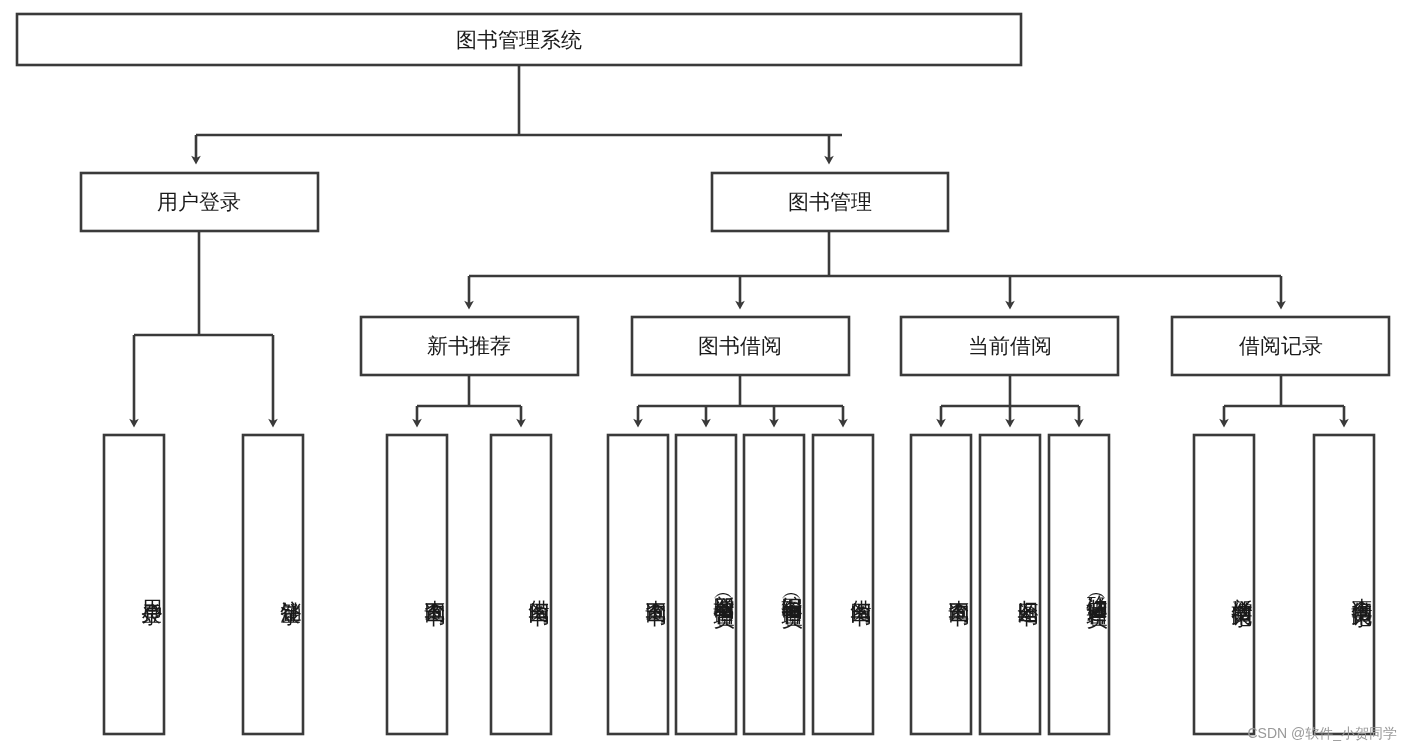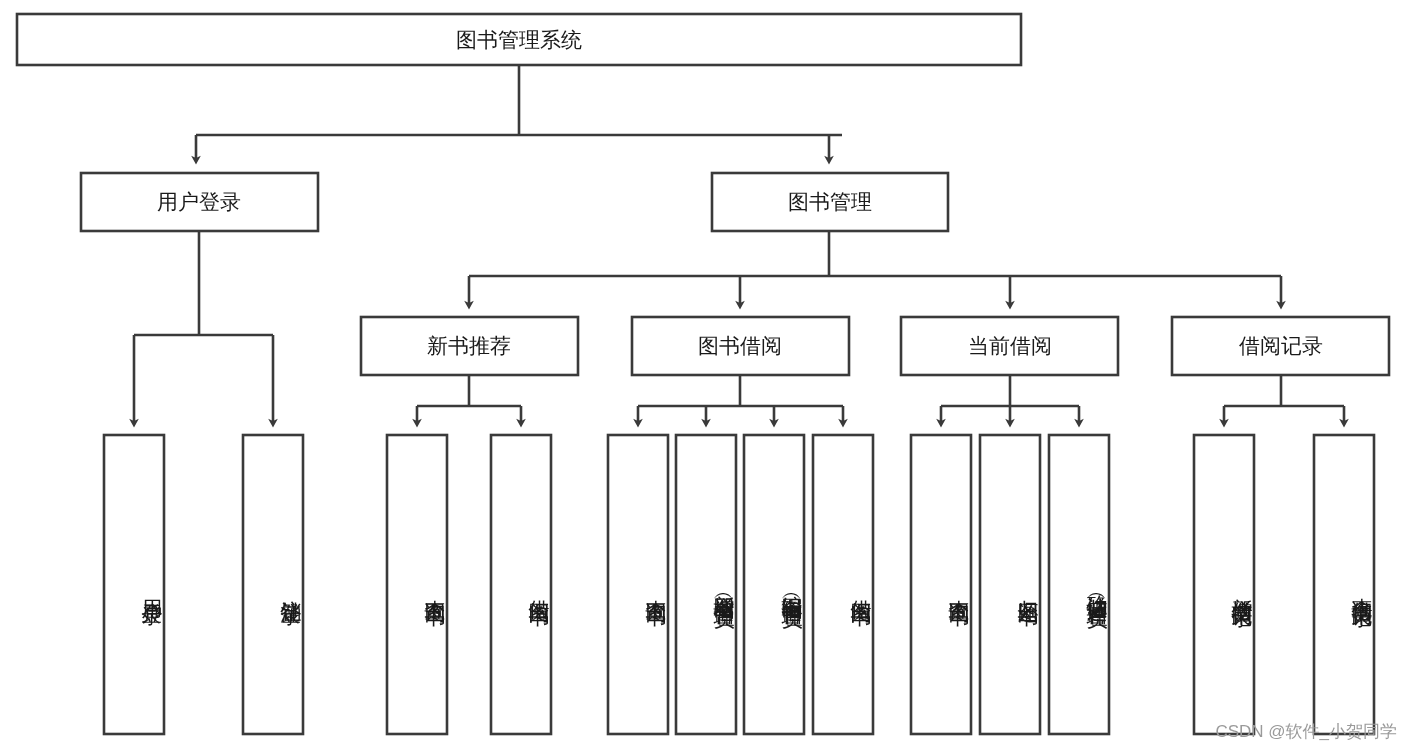--- a/index.html
+++ b/index.html
@@ -69,21 +69,21 @@
     color: #1a1a1a;
     letter-spacing: 2px;
     white-space: nowrap;
     pointer-events: none;
   }
   .watermark {
     position: absolute;
     right: 8px;
     bottom: 4px;
     font-family: "Liberation Sans", "DejaVu Sans", sans-serif;
-    font-size: 17px;
+    font-size: 14px;
     color: #9a9a9a;
     white-space: nowrap;
     user-select: none;
     margin-left: 48px;
   }
 </style>
 </head>
 <body>
 
 <div id="diagram-root">

